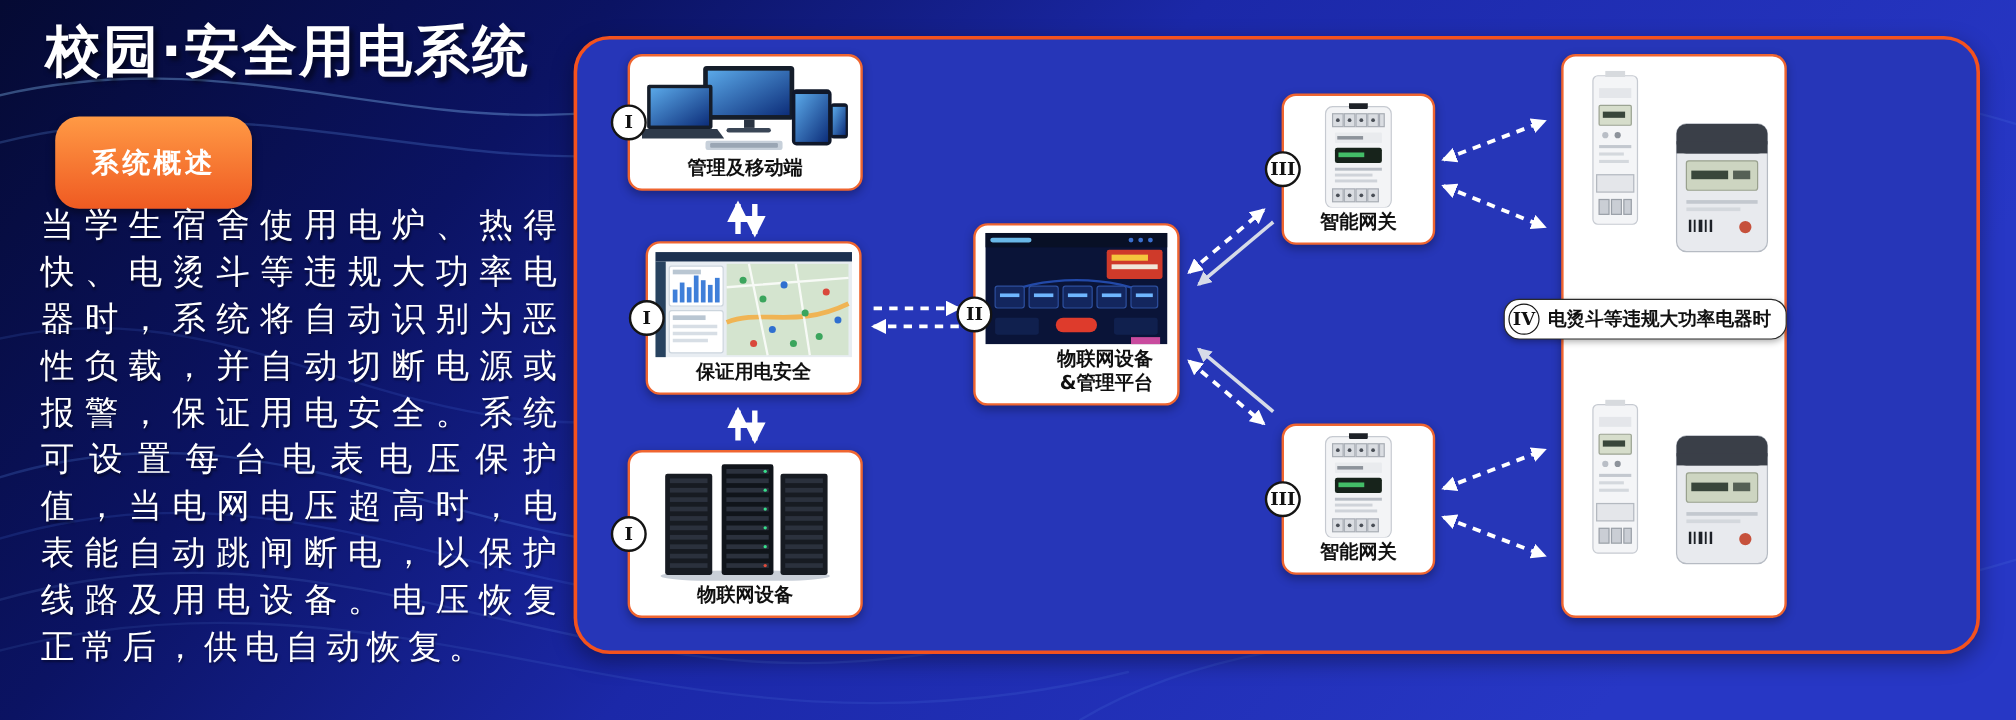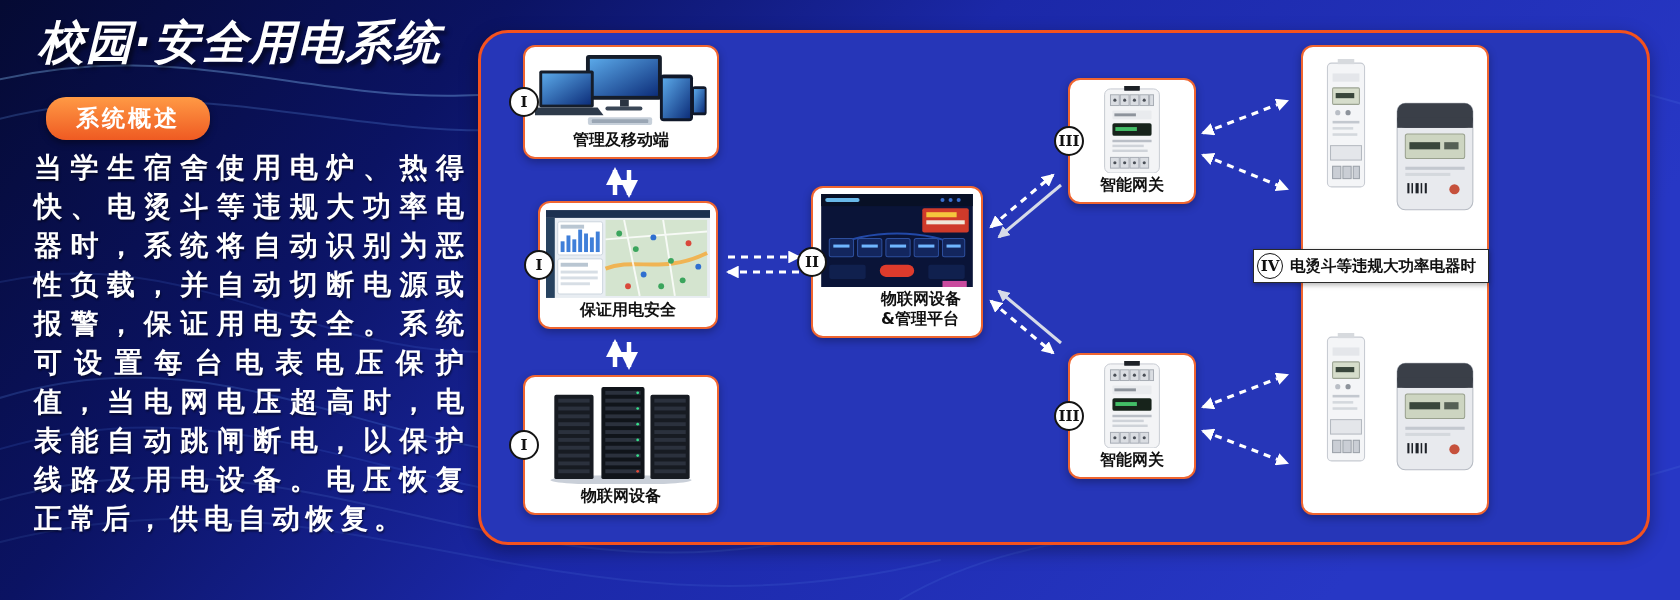--- a/index.html
+++ b/index.html
@@ -10,33 +10,32 @@
     background: #0a1160;
   }
   .bg-art { position: absolute; inset: 0; z-index: 0; }
 
   
   .intro { position: absolute; z-index: 2; left: 0; top: 0; width: 474px; height: 600px; }
   .page-title {
     position: absolute; left: 38px; top: 12px; white-space: nowrap;
     font-size: 46px; font-weight: 700; color: #ffffff; letter-spacing: 2px;
     text-shadow: 3px 4px 4px rgba(0,0,0,.55);
-    font-style: italic;
   }
   .overview-badge {
     position: absolute; left: 46px; top: 97px;
     background: linear-gradient(180deg, #ff9a45, #ef5a22);
     color: #fff; font-size: 23px; font-weight: 700; letter-spacing: 3px;
-    padding: 6px 30px; border-radius: 20px;
+    padding: 23px 30px; border-radius: 20px;
     box-shadow: 0 3px 7px rgba(0,0,0,.4);
   }
   .overview-text {
-    position: absolute; left: 34px; top: 148px; width: 436px;
+    position: absolute; left: 34px; top: 168px; width: 436px;
     font-size: 28px; line-height: 39px; letter-spacing: 6px;
-    color: #ffffff; font-weight: 700; text-align: justify;
+    color: #ffffff; font-weight: 400; text-align: justify;
     text-shadow: 1px 2px 2px rgba(0,0,0,.45);
   }
 
   
   .panel {
     position: absolute; z-index: 1; left: 478px; top: 30px; width: 1172px; height: 515px;
     background: #2636b8; border: 3px solid #f4521e; border-radius: 30px;
     box-shadow: 0 6px 18px rgba(0,0,0,.35);
   }
   .arrows { position: absolute; inset: 0; z-index: 2; pointer-events: none; }
@@ -45,36 +44,36 @@
     position: absolute; z-index: 3; background: #ffffff;
     border: 2px solid #ef6530; border-radius: 12px;
     box-shadow: 0 3px 8px rgba(0,0,0,.3);
     display: flex; flex-direction: column; align-items: center; justify-content: flex-end;
     padding: 6px 6px 4px;
   }
   .node-illustration { flex: 1; width: 100%; display: flex; align-items: center; justify-content: center; overflow: hidden; }
   .node-illustration svg { display: block; }
   .node-label {
     font-size: 16px; color: #101010; font-weight: 600; line-height: 1.25;
-    text-align: left; padding: 2px 0 3px; white-space: nowrap;
+    text-align: right; padding: 2px 0 3px; white-space: nowrap;
   }
   .node-label.two-line span { display: block; padding-left: 48px; }
   .numeral-badge {
     position: absolute; left: -16px; top: 50%; transform: translateY(-50%);
     width: 30px; height: 30px; background: #fff; border: 2px solid #141414; border-radius: 50%;
     display: flex; align-items: center; justify-content: center;
     font-family: "DejaVu Serif", "Liberation Serif", serif;
     font-size: 15px; font-weight: 700; color: #111; z-index: 4;
   }
   .meters-node { justify-content: flex-start; padding: 0; }
   .meters-grid { position: relative; width: 100%; height: 100%; }
   .meters-grid svg { position: absolute; }
   .meters-label {
     position: absolute; z-index: 5; left: 772px; top: 216px; height: 34px;
-    background: #fff; border: 1.5px solid #2a2a2a; border-radius: 0;
+    background: #fff; border: 1.5px solid #2a2a2a; border-radius: 13px;
     display: flex; align-items: center; gap: 7px; padding: 2px 12px 2px 3px;
     box-shadow: 0 2px 5px rgba(0,0,0,.3);
     text-align: center;
   }
   .meters-label .numeral-badge { position: static; transform: none; width: 26px; height: 26px; border-width: 1.5px; flex: 0 0 auto; }
   .meters-label-text { font-size: 15.5px; color: #101010; font-weight: 600; white-space: nowrap; }
 </style>
 </head>
 <body>
 

